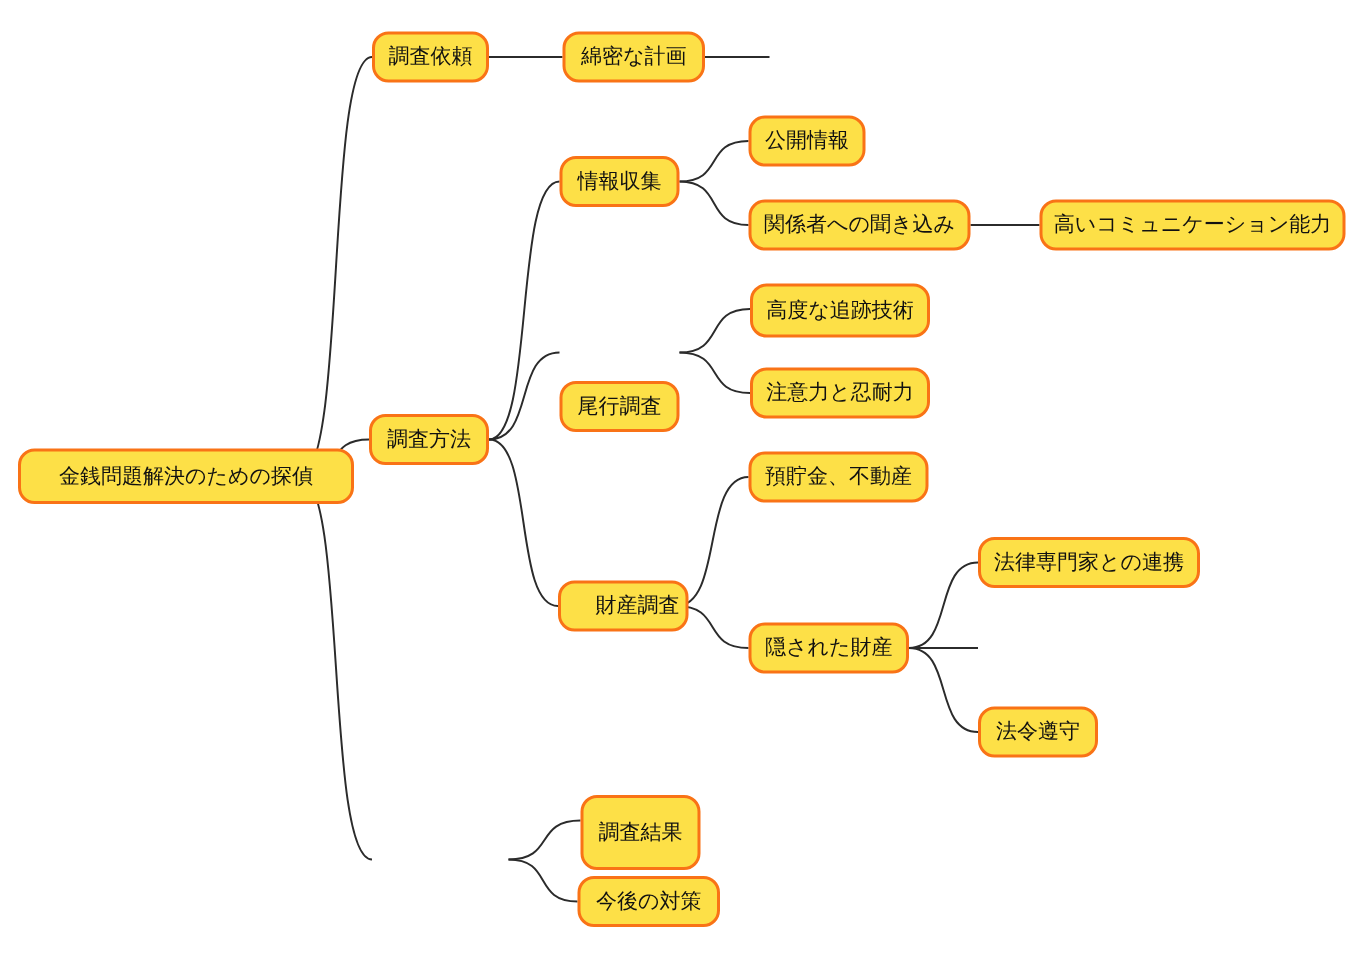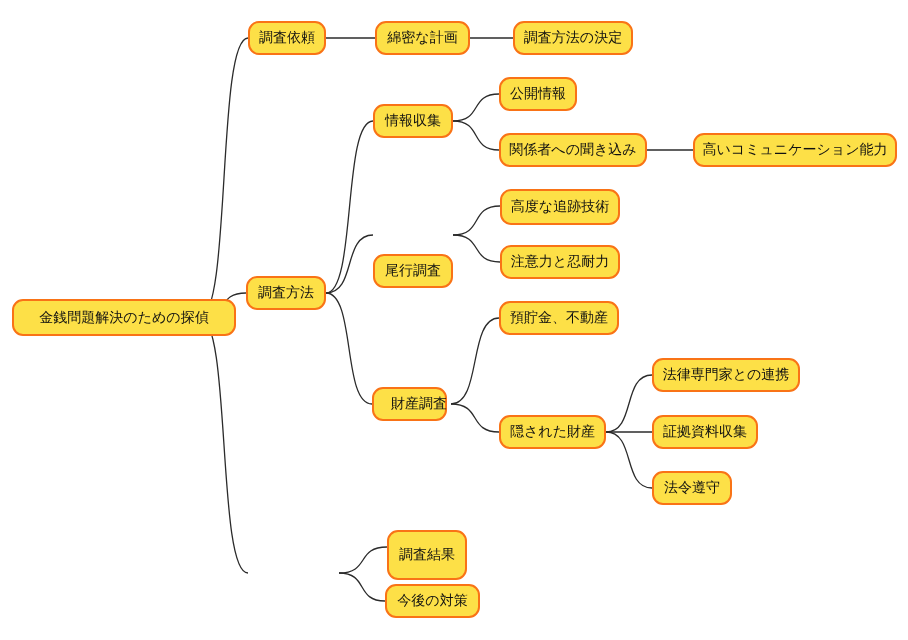--- a/index.html
+++ b/index.html
@@ -67,47 +67,45 @@
       <path d="M 339 573 C 370.2 573, 355.8 547, 387 547" fill="none" stroke="#2b2b2b" stroke-width="1.3"></path>
       <path d="M 339 573 C 368.9 573, 355.1 601, 385 601" fill="none" stroke="#2b2b2b" stroke-width="1.3"></path>
     </svg>
 
   <div class="node root" style="left:12px;  top:299px; width:224px; height:37px;">金銭問題解決のための探偵</div>
 
   <div class="node" style="left:248px; top:21px;  width:78px;  height:34px;">調査依頼</div>
 
   <div class="node" style="left:375px; top:21px;  width:95px;  height:34px;">綿密な計画</div>
 
-  <div class="node" style="left:513px; top:21px;  width:120px; height:34px;">調査方法の決定</div>
 
   <div class="node" style="left:246px; top:276px; width:80px;  height:34px;">調査方法</div>
 
   <div class="node" style="left:373px; top:104px; width:80px;  height:34px;">情報収集</div>
 
   <div class="node" style="left:499px; top:77px;  width:78px;  height:34px;">公開情報</div>
 
   <div class="node" style="left:499px; top:133px; width:148px; height:34px;">関係者への聞き込み</div>
 
   <div class="node" style="left:693px; top:133px; width:204px; height:34px;">高いコミュニケーション能力</div>
 
   <div class="node" style="left:373px; top:218px; width:80px;  height:34px;margin-top:36px;">尾行調査</div>
 
   <div class="node" style="left:500px; top:189px; width:120px; height:36px;">高度な追跡技術</div>
 
   <div class="node" style="left:500px; top:245px; width:120px; height:34px;">注意力と忍耐力</div>
 
-  <div class="node" style="left:372px; top:387px; width:75px;  height:34px;padding-left:19px;">財産調査</div>
+  <div class="node" style="left:372px; top:387px; width:87px;  height:34px;padding-left:19px;">財産調査</div>
 
   <div class="node" style="left:499px; top:301px; width:120px; height:34px;">預貯金、不動産</div>
 
   <div class="node" style="left:499px; top:415px; width:107px; height:34px;">隠された財産</div>
 
   <div class="node" style="left:652px; top:358px; width:148px; height:34px;">法律専門家との連携</div>
 
-  <div class="node" style="left:652px; top:415px; width:106px; height:34px;">証拠資料収集</div>
 
   <div class="node" style="left:652px; top:471px; width:80px;  height:34px;">法令遵守</div>
 
 
   <div class="node" style="left:387px; top:530px; width:80px;  height:50px;">調査結果</div>
 
   <div class="node" style="left:385px; top:584px; width:95px;  height:34px;">今後の対策</div>
 
 </div>
 

